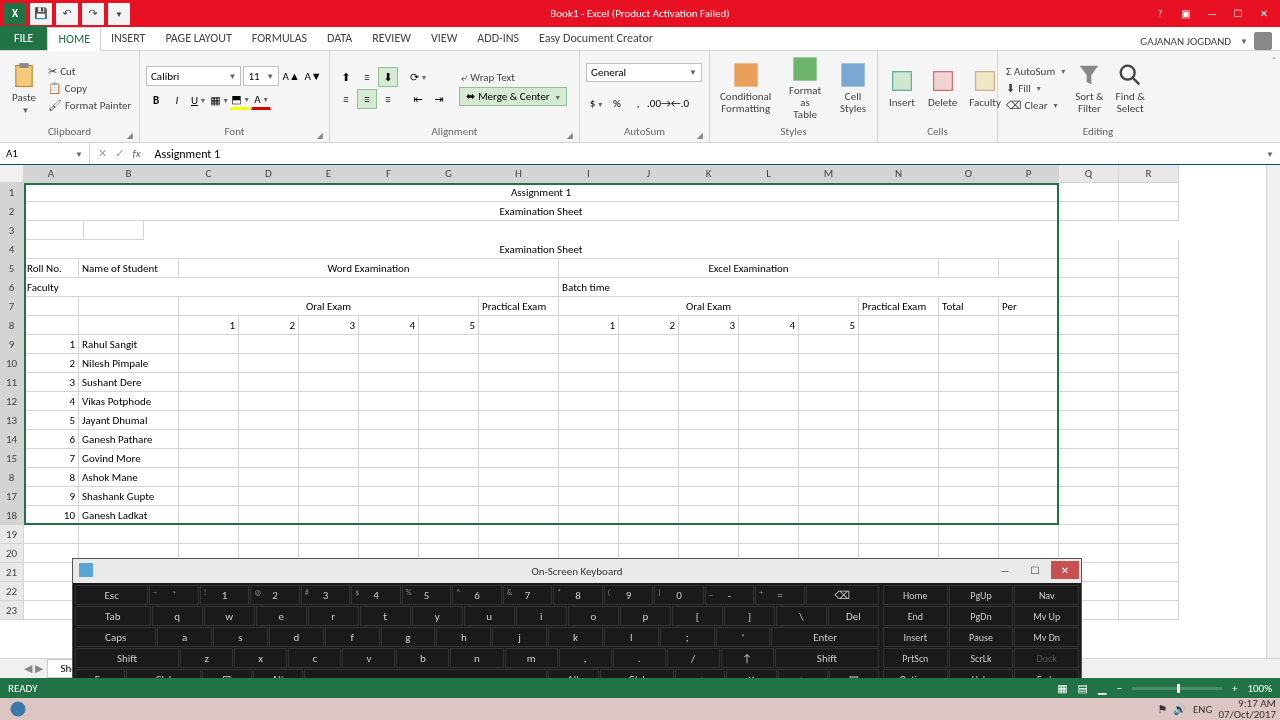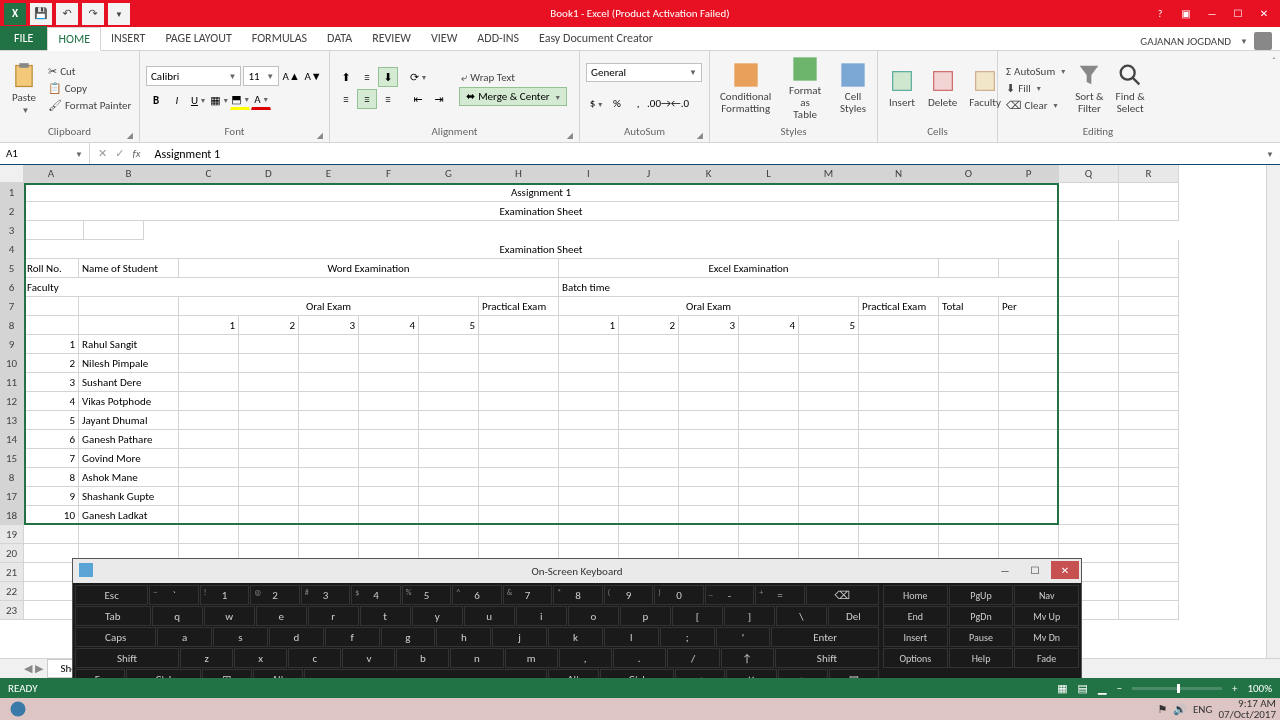--- a/index.html
+++ b/index.html
@@ -989,20 +989,25 @@
           <div class="osk-side-key">End</div>
           <div class="osk-side-key">PgDn</div>
           <div class="osk-side-key">Mv Up</div>
         </div>
         <div class="osk-row">
           <div class="osk-side-key">Insert</div>
           <div class="osk-side-key">Pause</div>
           <div class="osk-side-key">Mv Dn</div>
         </div>
         <div class="osk-row">
+          <div class="osk-side-key">PrtScn</div>
+          <div class="osk-side-key">ScrLk</div>
+          <div class="osk-side-key dim">Dock</div>
+        </div>
+        <div class="osk-row">
           <div class="osk-side-key">Options</div>
           <div class="osk-side-key">Help</div>
           <div class="osk-side-key">Fade</div>
         </div>
       </div>
   </div>
 </div>
 
 <div class="statusbar">
   <span>READY</span>

